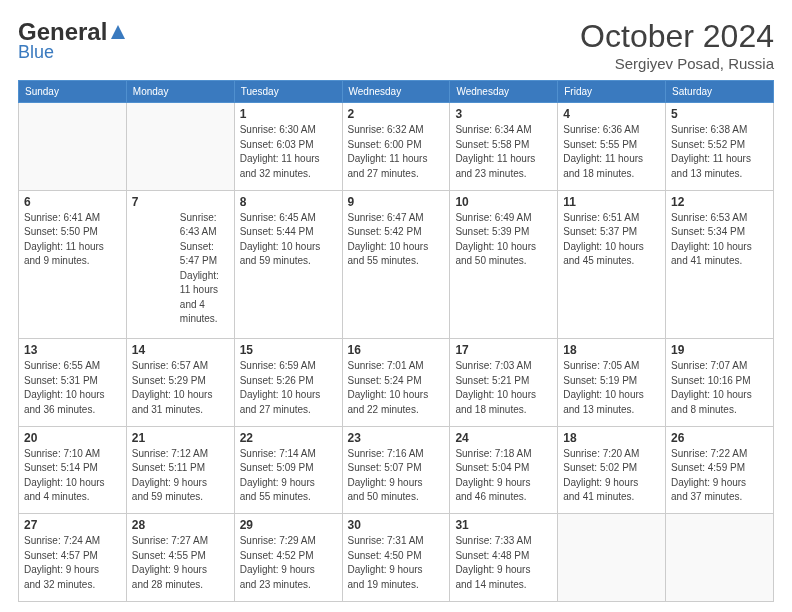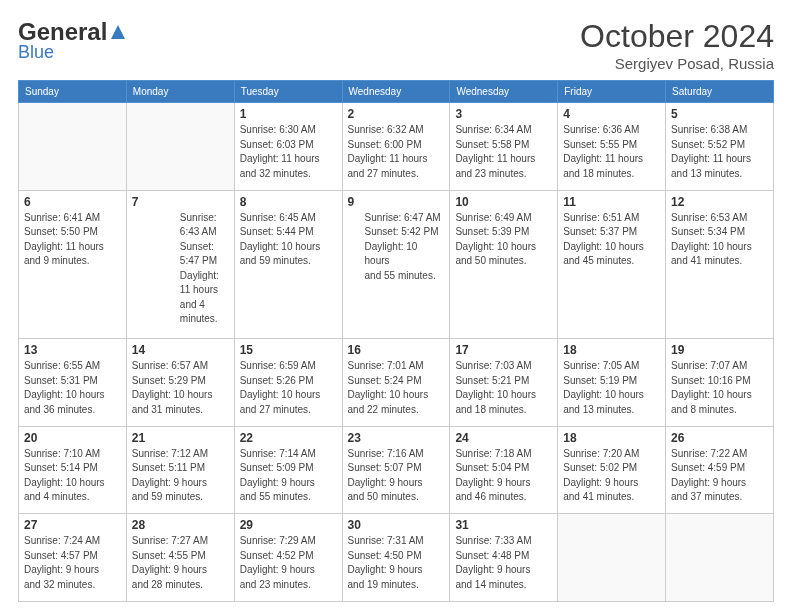--- a/index.html
+++ b/index.html
@@ -171,21 +171,21 @@
           </td>
           <td>
             <span class="day-num">8</span>
             <div class="day-detail" style="white-space: pre-line;">Sunrise: 6:45 AM
 Sunset: 5:44 PM
 Daylight: 10 hours
 and 59 minutes.</div>
           </td>
           <td>
             <span class="day-num">9</span>
-            <div class="day-detail" style="white-space: pre-line; margin-left: 17px;">Sunrise: 6:47 AM
+            <div class="day-detail" style="white-space: pre-line;">Sunrise: 6:47 AM
 Sunset: 5:42 PM
 Daylight: 10 hours
 and 55 minutes.</div>
           </td>
           <td>
             <span class="day-num">10</span>
             <div class="day-detail" style="white-space: pre-line;">Sunrise: 6:49 AM
 Sunset: 5:39 PM
 Daylight: 10 hours
 and 50 minutes.</div>

